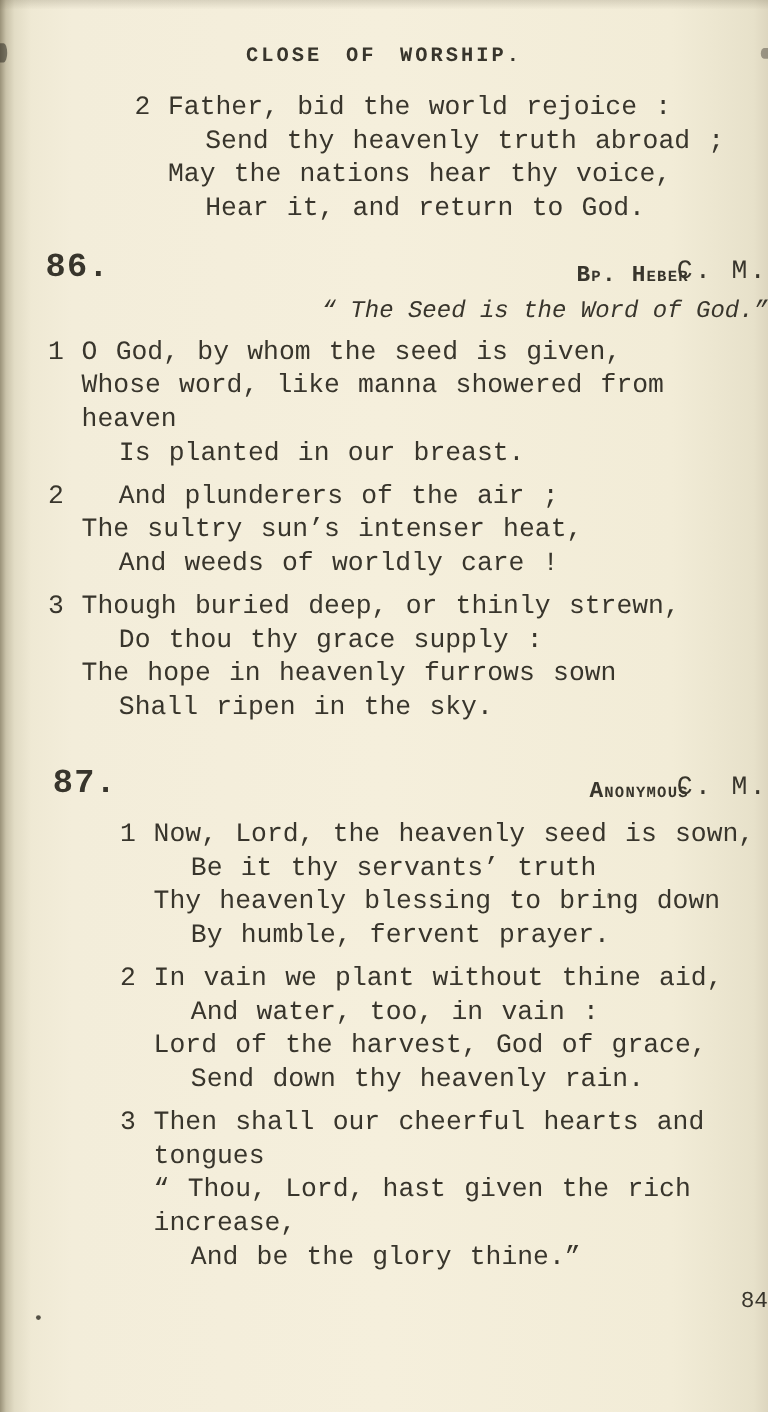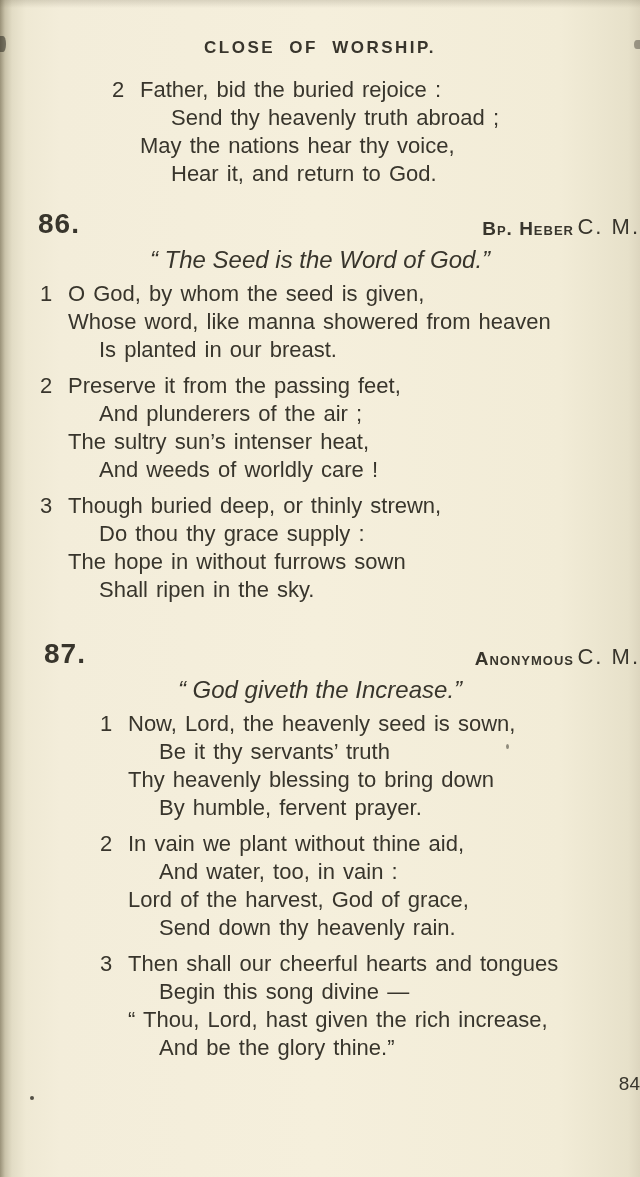--- a/index.html
+++ b/index.html
@@ -3,21 +3,21 @@
 <meta charset="utf-8">
 <style>
   html,body{margin:0;padding:0;background:#6b6555;}
   .page{
     position:relative;
     width:640px;height:1177px;
     margin:0 auto;
     box-sizing:border-box;
     overflow:hidden;
     color:#38352c;
-    font-family:Liberation Sans, sans-serif;
+    font-family:Liberation Mono, monospace;
     background:
       linear-gradient(90deg,
         #9a9279 0px, #c9c2a9 5px, #e2dcc5 12px, #efe9d4 26px,
         #f3edda 60px, #f5efdc 320px, #f2ecd7 560px, #e7e1ca 628px, #ddd6bf 640px),
       #f3edda;
   }
   .page::after{ 
     content:"";position:absolute;left:0;top:0;width:100%;height:8px;
     background:linear-gradient(180deg,rgba(90,82,60,.18),rgba(90,82,60,0));
     pointer-events:none;
@@ -62,22 +62,22 @@
     font-size:22px;letter-spacing:2px;line-height:34px;
   }
   .hymn-attribution{
     position:absolute;right:66px;top:8px;
     font-size:19px;font-weight:bold;
     font-variant:small-caps;letter-spacing:1px;
   }
 
   .epigraph{
     margin-top:4px;height:24px;
-    text-align:center;font-style:italic;
-    font-size:24px;line-height:24px;
+    text-align:right;font-style:italic;
+    font-size:20px;line-height:24px;
   }
 
   .page-number{
     margin-top:10px;text-align:right;
     font-size:19px;line-height:24px;
   }
 
   
   .speck{position:absolute;background:#2c2920;border-radius:50%;}
   .speck-a{left:30px;top:1096px;width:4px;height:4px;opacity:.8;}
@@ -87,21 +87,21 @@
 </style>
 </head>
 <body>
 
 <div class="page">
 
   <div class="page-header">CLOSE OF WORSHIP.</div>
 
   <div class="verse continuation">
     <span class="vnum">2</span>
-    <div class="vline">Father, bid the buried rejoice :</div>
+    <div class="vline">Father, bid the world rejoice :</div>
     <div class="vline indent">Send thy heavenly truth abroad ;</div>
     <div class="vline">May the nations hear thy voice,</div>
     <div class="vline indent">Hear it, and return to God.</div>
   </div>
 
   <section class="hymn hymn-86">
     <div class="hymn-heading">
       <span class="hymn-number">86.</span>
       <span class="hymn-meter">C. M.</span>
       <span class="hymn-attribution">Bp. Heber</span>
@@ -110,63 +110,60 @@
 
     <div class="verse">
       <span class="vnum">1</span>
       <div class="vline">O God, by whom the seed is given,</div>
       <div class="vline">Whose word, like manna showered from heaven</div>
       <div class="vline indent">Is planted in our breast.</div>
     </div>
 
     <div class="verse">
       <span class="vnum">2</span>
-      <div class="vline">Preserve it from the passing feet,</div>
       <div class="vline indent">And plunderers of the air ;</div>
       <div class="vline">The sultry sun’s intenser heat,</div>
       <div class="vline indent">And weeds of worldly care !</div>
     </div>
 
     <div class="verse">
       <span class="vnum">3</span>
       <div class="vline">Though buried deep, or thinly strewn,</div>
       <div class="vline indent">Do thou thy grace supply :</div>
-      <div class="vline">The hope in without furrows sown</div>
+      <div class="vline">The hope in heavenly furrows sown</div>
       <div class="vline indent">Shall ripen in the sky.</div>
     </div>
   </section>
 
   <section class="hymn hymn-87">
     <div class="hymn-heading">
       <span class="hymn-number">87.</span>
       <span class="hymn-meter">C. M.</span>
       <span class="hymn-attribution">Anonymous</span>
     </div>
-    <div class="epigraph">“ God giveth the Increase.”</div>
 
     <div class="verse">
       <span class="vnum">1</span>
       <div class="vline">Now, Lord, the heavenly seed is sown,</div>
       <div class="vline indent">Be it thy servants’ truth</div>
       <div class="vline">Thy heavenly blessing to bring down</div>
       <div class="vline indent">By humble, fervent prayer.</div>
     </div>
 
     <div class="verse">
       <span class="vnum">2</span>
       <div class="vline">In vain we plant without thine aid,</div>
       <div class="vline indent">And water, too, in vain :</div>
       <div class="vline">Lord of the harvest, God of grace,</div>
       <div class="vline indent">Send down thy heavenly rain.</div>
     </div>
 
     <div class="verse">
       <span class="vnum">3</span>
       <div class="vline">Then shall our cheerful hearts and tongues</div>
-      <div class="vline indent">Begin this song divine —</div>
       <div class="vline">“ Thou, Lord, hast given the rich increase,</div>
       <div class="vline indent">And be the glory thine.”</div>
     </div>
   </section>
 
   <div class="page-number">84</div>
 
   <div class="speck speck-a"></div>
   <div class="speck speck-b"></div>
   <div class="speck speck-c"></div>

